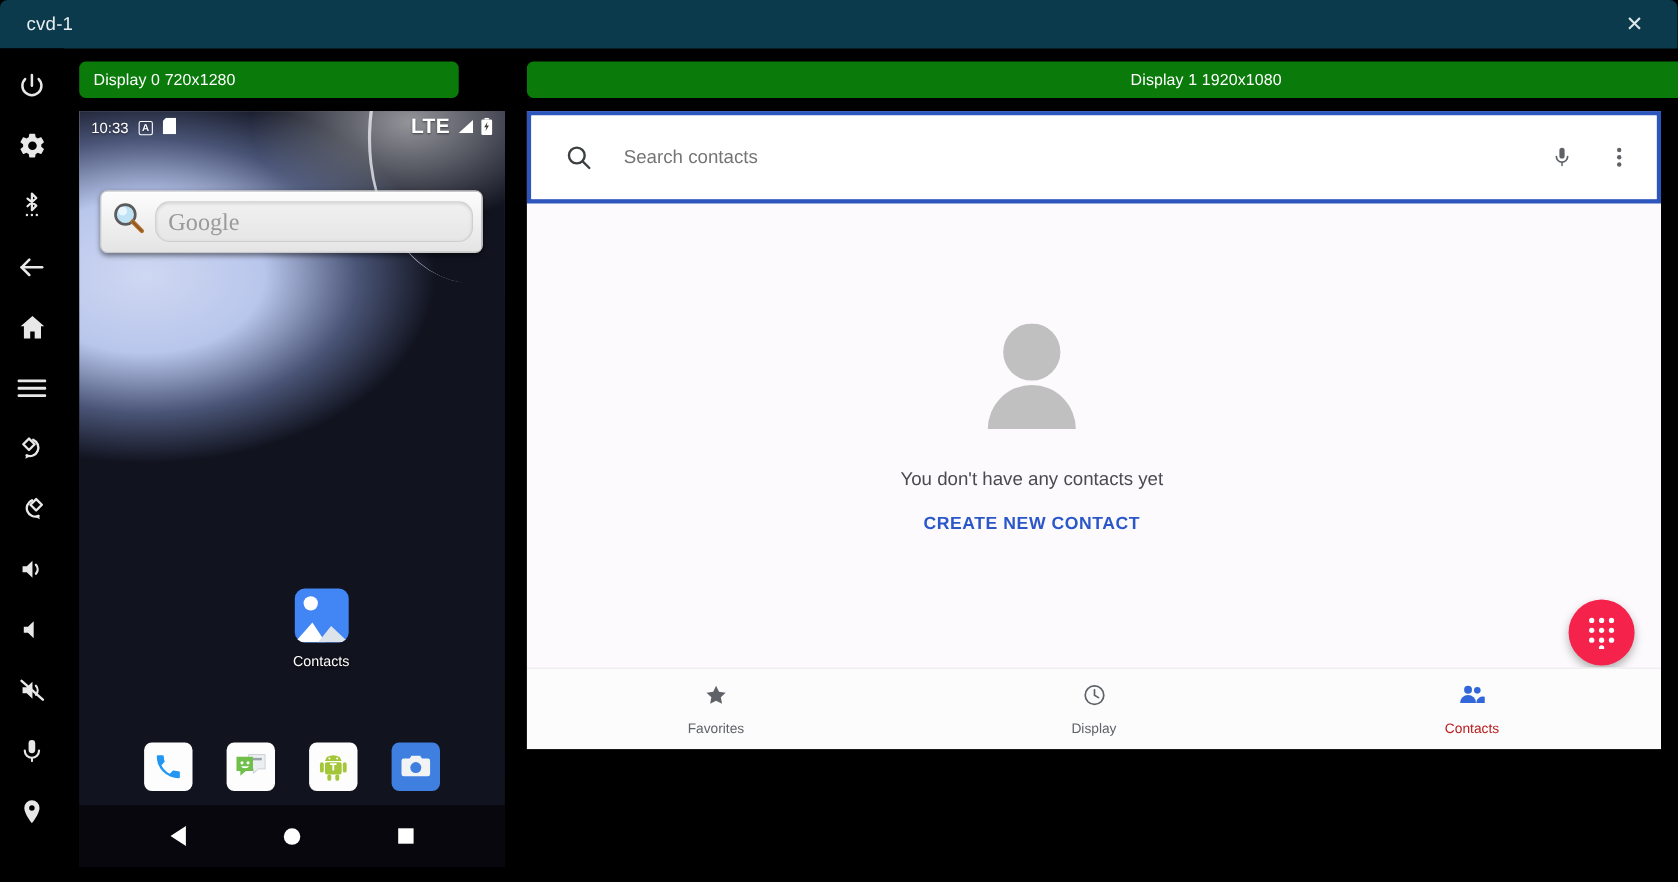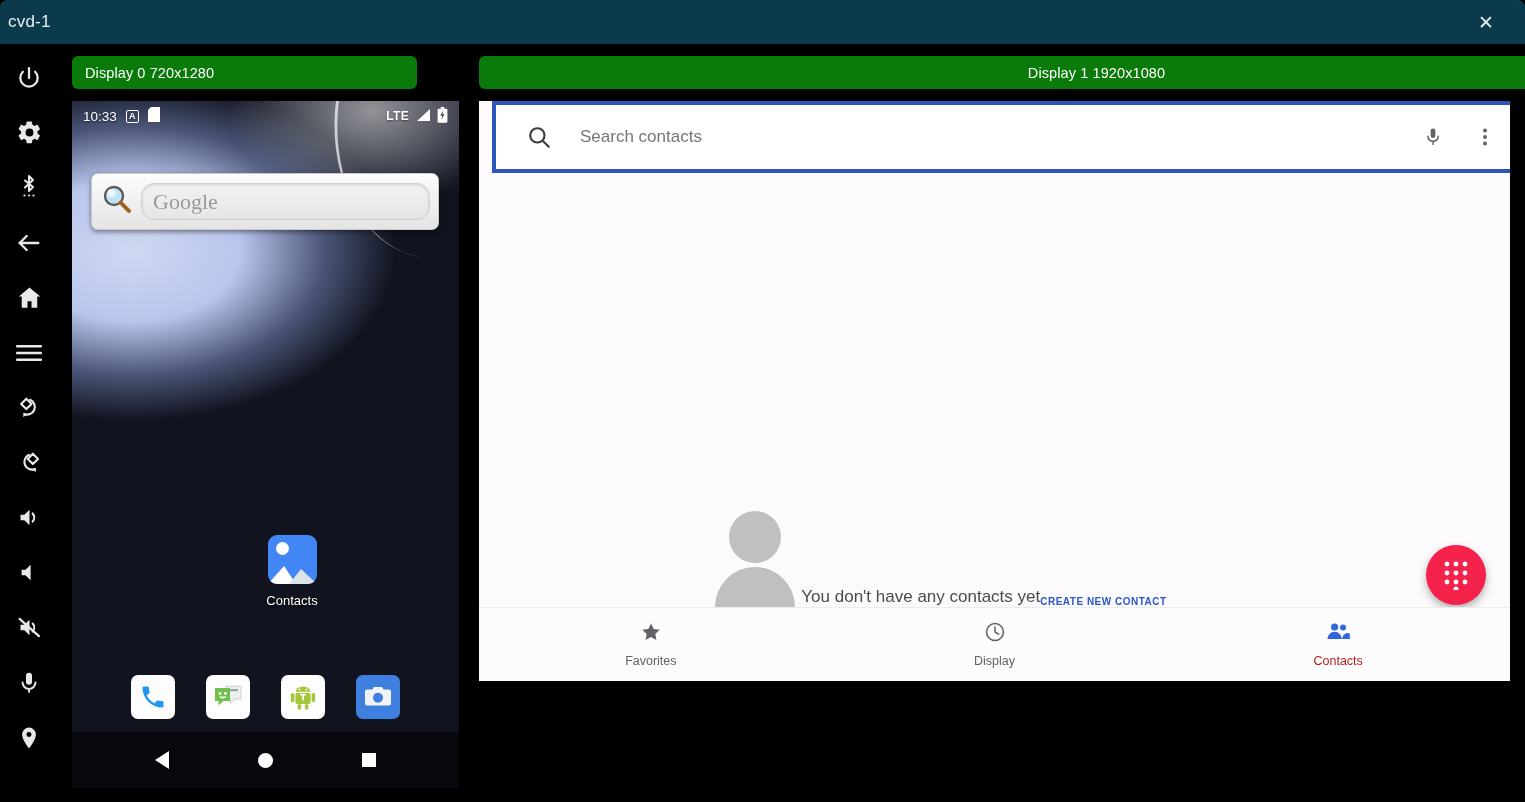--- a/index.html
+++ b/index.html
@@ -11,21 +11,21 @@
   }
 
   
   #titlebar{
     position:absolute; left:0; top:0; width:1525px; height:44px;
     background:#0b3a4c;
     border-top-left-radius:7px; border-top-right-radius:7px;
     display:flex; align-items:center;
   }
   #titlebar .title{
-    color:#e9eef1; font-size:17px; margin-left:8px; letter-spacing:.2px;
+    color:#e9eef1; font-size:17px; margin-left:24px; letter-spacing:.2px;
   }
   #titlebar .close-btn{
     position:absolute; right:26px; top:50%; transform:translateY(-50%);
     width:26px; height:26px; color:#dfe8ec; font-size:19px; line-height:26px;
     text-align:center; cursor:pointer; font-family:"DejaVu Sans", sans-serif;
   }
 
   
   #sidebar{
     position:absolute; left:0; top:44px; width:58px; height:758px;
@@ -78,21 +78,21 @@
     font-size:13px; padding:0 11px;
     text-shadow:0 1px 2px rgba(0,0,0,.5);
   }
   #statusbar .clock{ font-weight:normal; font-size:13.5px; }
   #statusbar .sb-left{ display:flex; align-items:center; gap:9px; }
   #statusbar .sb-right{ margin-left:auto; display:flex; align-items:center; gap:6px; }
   .ico-a{
     width:13px;height:13px;border:1.6px solid #fff;border-radius:2px;
     font-size:9px;line-height:10px;text-align:center;font-weight:bold;color:#fff;
   }
-  .lte{ font-size:12px; font-weight:bold; letter-spacing:.3px; }
+  .lte{ font-size:19px; font-weight:bold; letter-spacing:.3px; }
 
   
   #gwidget{
     position:absolute; left:19px; top:72px; width:348px; height:57px;
     border-radius:7px;
     background:linear-gradient(#fdfdfd,#e4e4e4);
     border:1px solid #c9c9c9;
     box-shadow:0 2px 5px rgba(0,0,0,.45), inset 0 1px 0 #fff;
     display:flex; align-items:center; padding:0 8px;
   }
@@ -151,45 +151,45 @@
   .nav-recent{ width:14px;height:14px;background:#fff;cursor:pointer; }
 
   
   #disp1-header{ left:479px; top:56px; width:1222px;justify-content:center; }
   #tablet{
     position:absolute; left:479px; top:101px; width:1031px; height:580px;
     background:#fcfafc;
     overflow:hidden;
   }
   #searchwrap{
-    position:absolute; left:13px; top:0; width:1031px; height:72px;
+    position:absolute; left:0; top:0; width:1031px; height:84px;
     border:4px solid #2d56bd;
     background:#2d56bd;
     display:flex; align-items:center;
   }
   #searchbar{
     flex:1; height:100%; background:#fff;
     display:flex; align-items:center; padding:0 22px 0 30px;
   }
   #searchbar .sq{ width:26px; height:26px; flex:0 0 26px; }
   #searchbar .sinput{
     flex:1; margin-left:28px; font-size:17px; color:#5f6368;
     background:transparent; border:none; outline:none;
     font-family:"Liberation Sans", sans-serif;
   }
   #searchbar .sicons{ display:flex; align-items:center; gap:28px; }
   .s-ibtn{ width:24px;height:24px; cursor:pointer; display:flex; align-items:center; justify-content:center;}
 
   #empty{
     position:absolute; left:0; top:72px; width:918px; height:434px;
-    display:flex; flex-direction:row; align-items:flex-end; justify-content:center;
+    display:flex; flex-direction:column; align-items:center; justify-content:center;
   }
   #empty .person{ width:92px; height:96px; opacity:.95; }
   #empty .etext{ margin-top:36px; font-size:17px; color:#4a4a4f; }
-  #empty .elink{ margin-top:22px; font-size:10px; color:#2b57c9; font-weight:bold; letter-spacing:.5px; cursor:pointer; }
+  #empty .elink{ margin-top:22px; font-size:16px; color:#2b57c9; font-weight:bold; letter-spacing:.5px; cursor:pointer; }
 
   #fab{
     position:absolute; right:24px; top:444px;
     width:60px; height:60px; border-radius:50%;
     background:#f5224c;
     box-shadow:0 4px 9px rgba(0,0,0,.3);
     display:flex; align-items:center; justify-content:center;
     cursor:pointer;
   }
 

